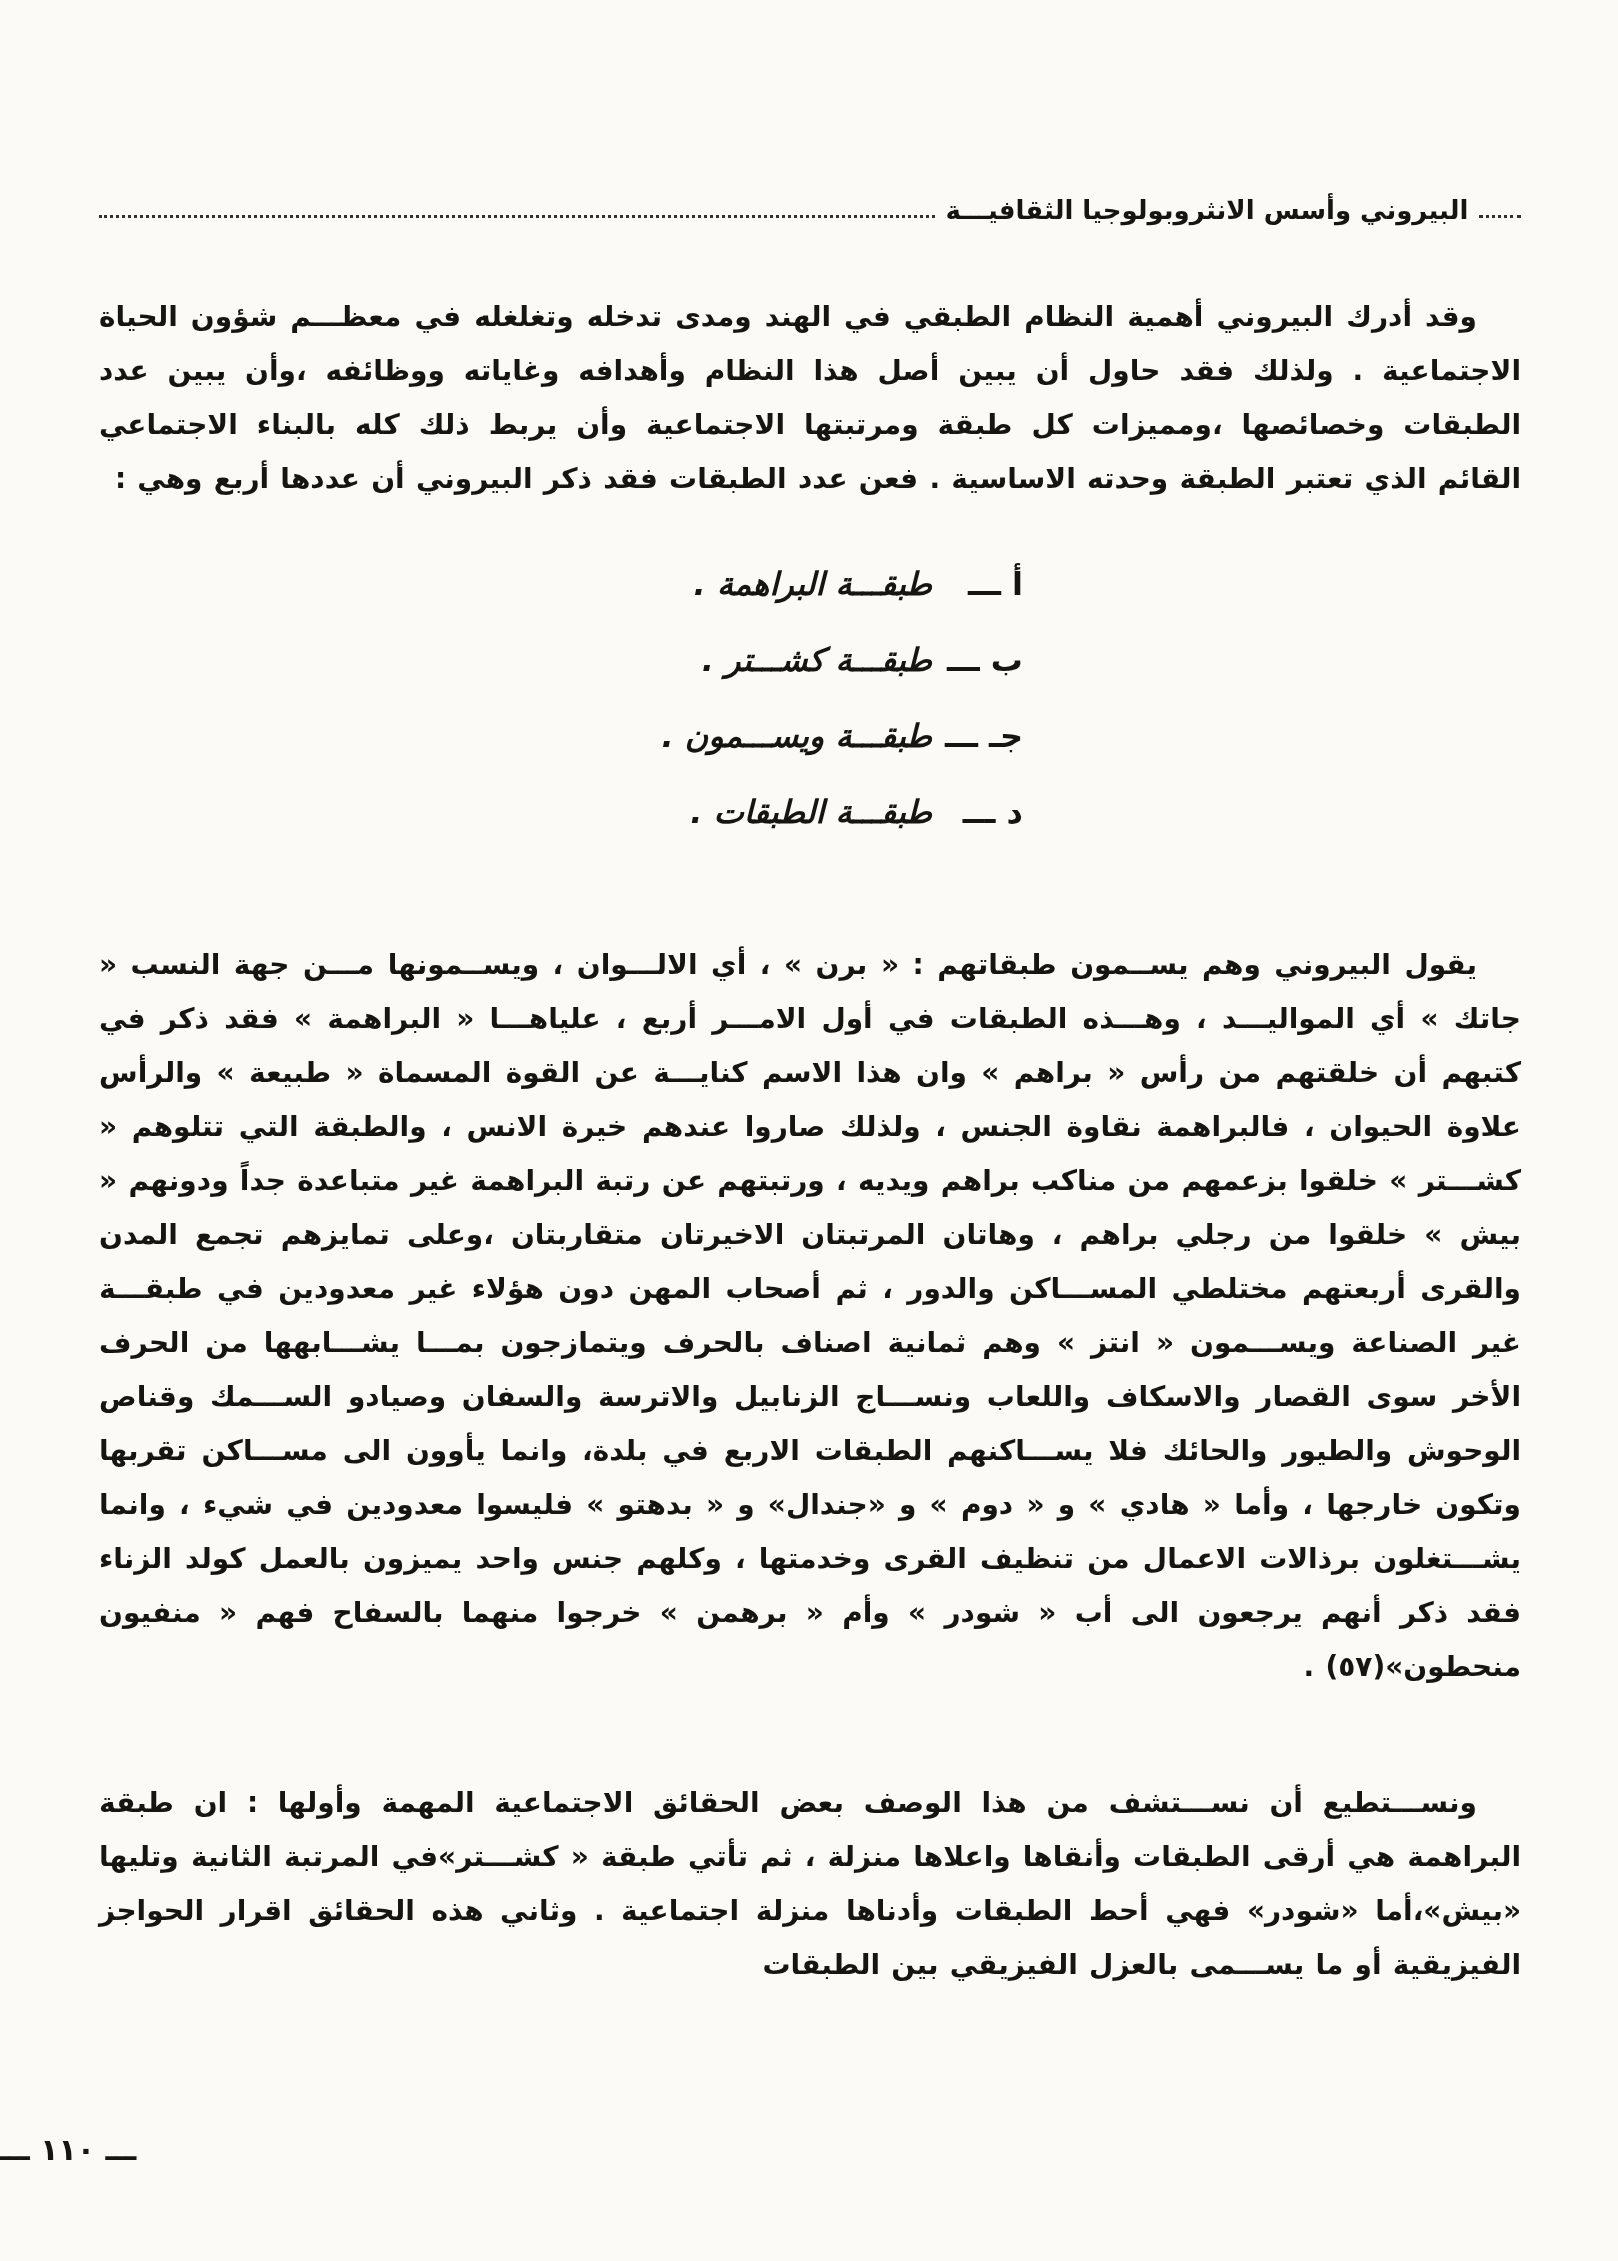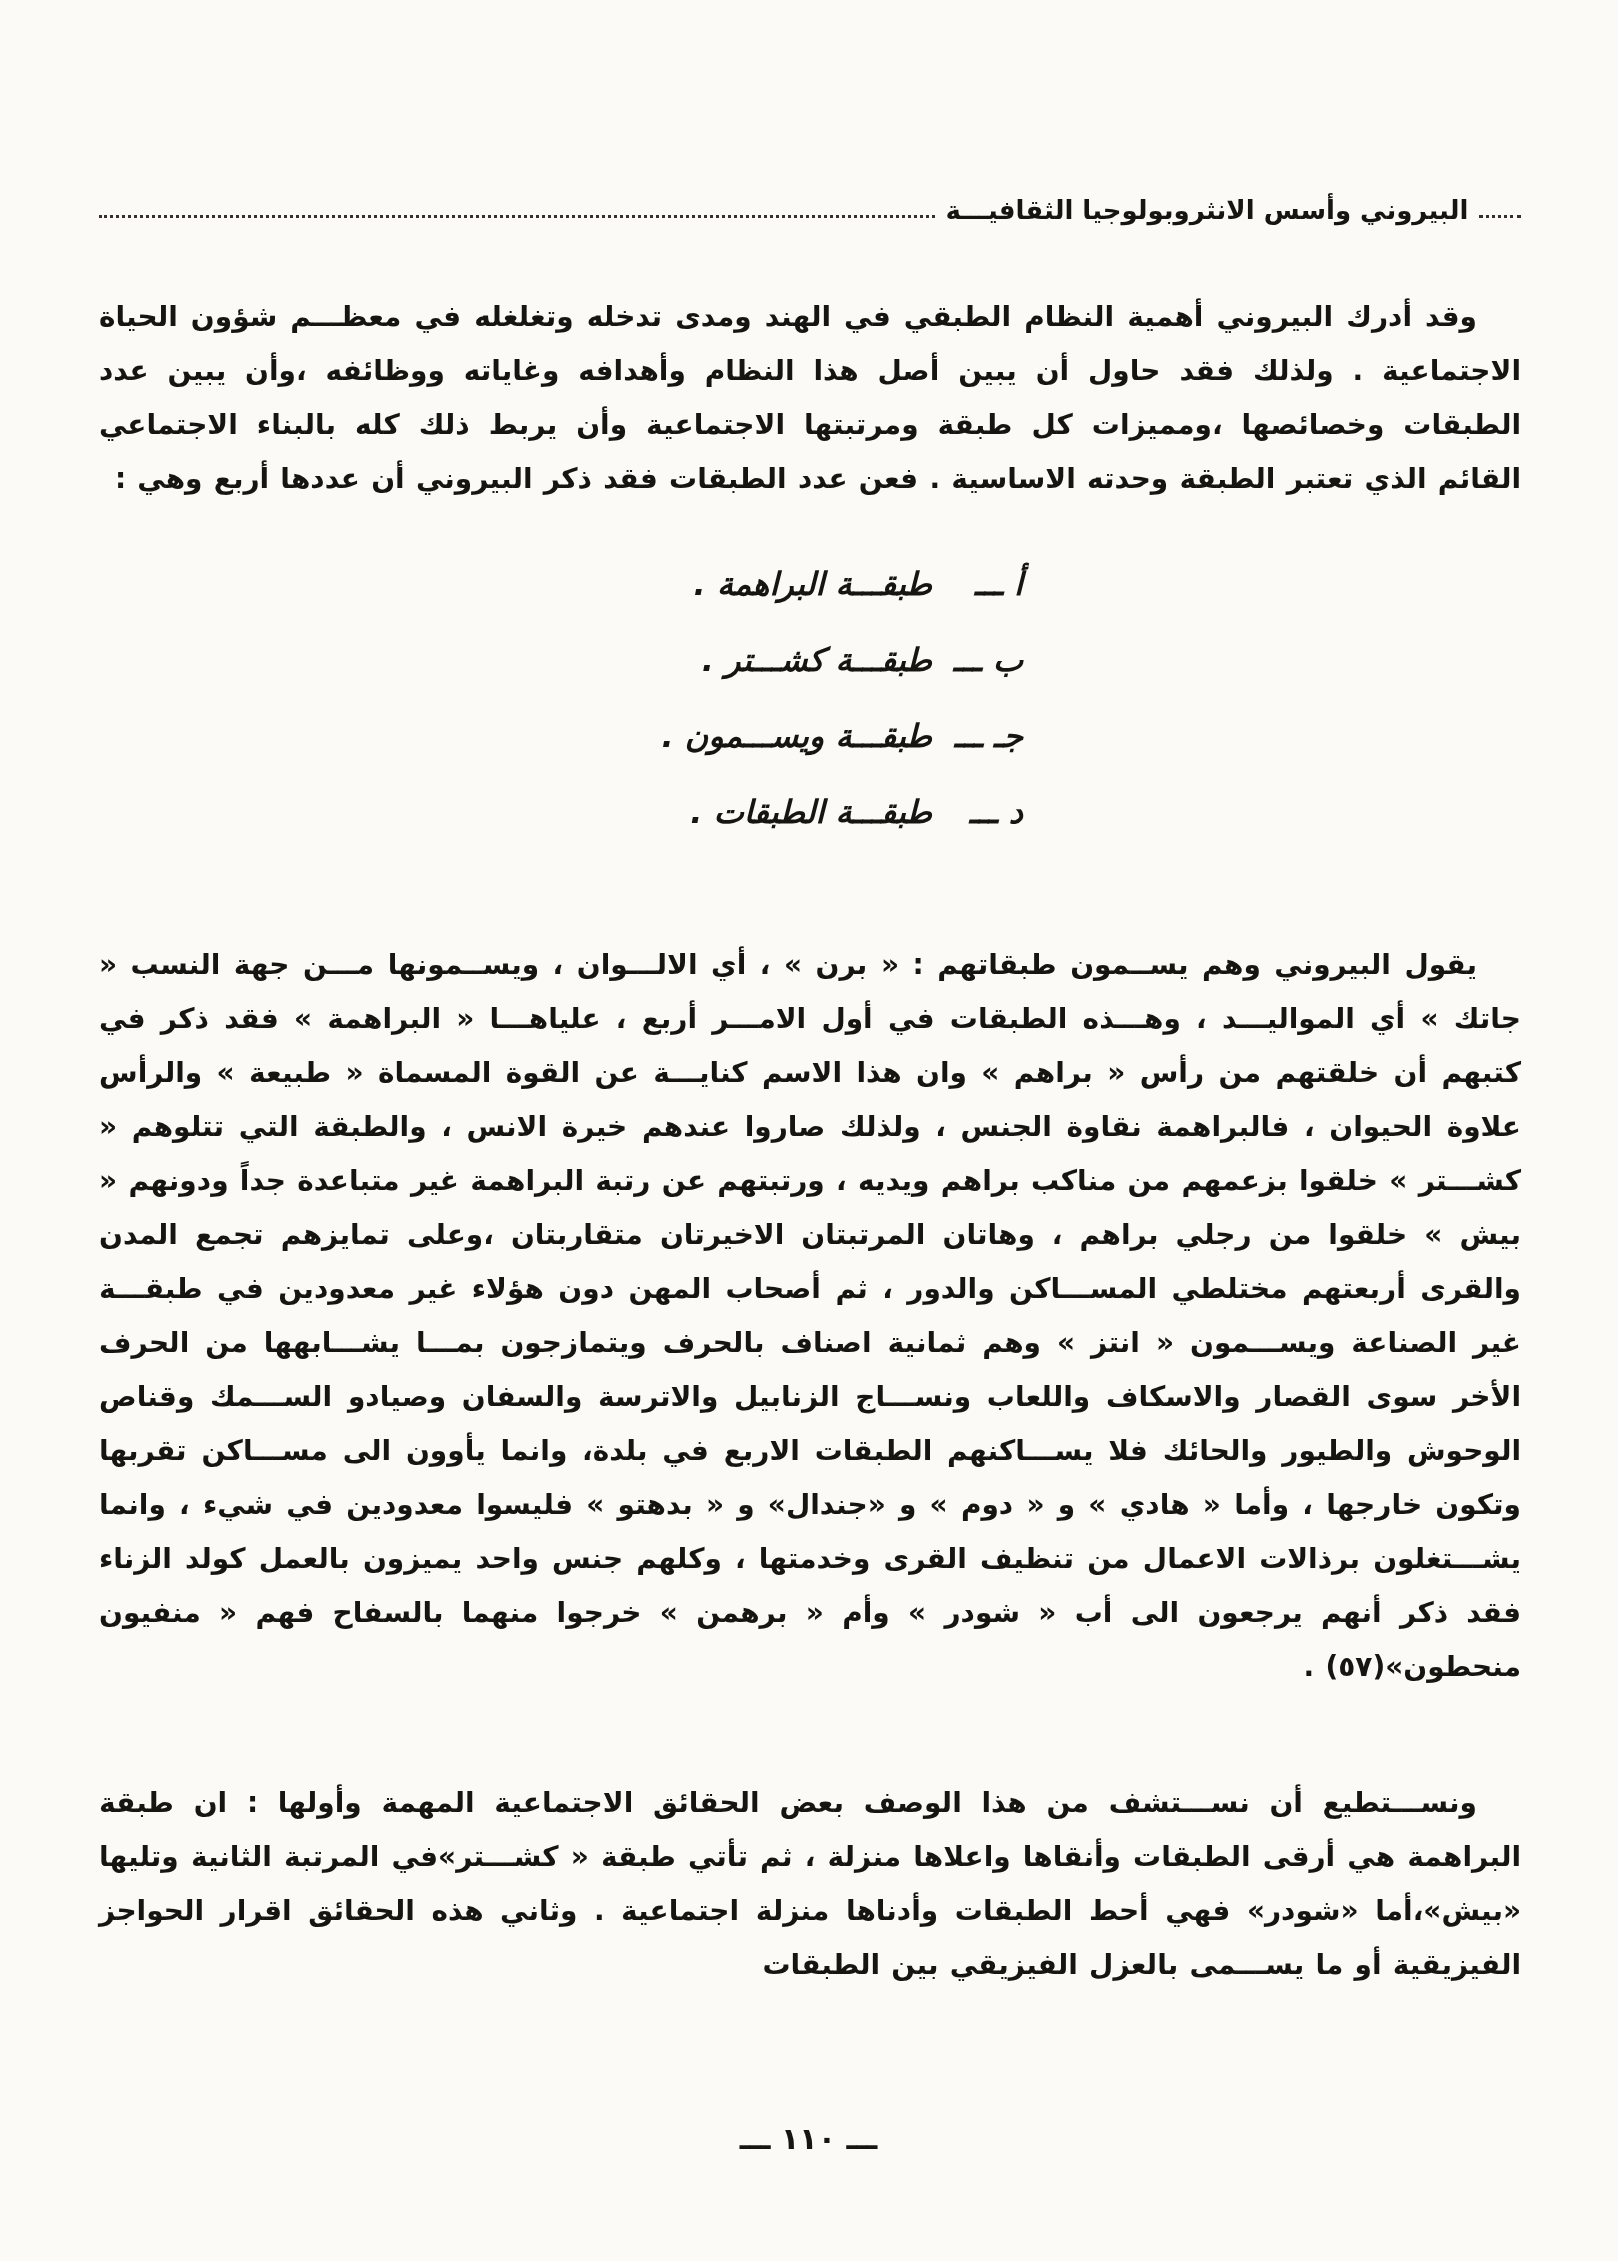--- a/index.html
+++ b/index.html
@@ -62,33 +62,32 @@
   .class-list li {
     display: flex;
     align-items: baseline;
     height: 76px;
     font-size: 32px;
     font-weight: bold;
   }
   .class-list .marker {
     min-width: 91px;
     white-space: nowrap;
-    font-style: italic;
   }
   .class-list .cname {
     white-space: nowrap;
     font-style: italic;
   }
   
   .footer {
     position: absolute;
-    bottom: 105px;
+    bottom: 94px;
     right: 0;
     left: 0;
-    text-align: center;
+    text-align: left;
   }
   .page-number {
     font-size: 30px;
     font-weight: bold;
     letter-spacing: 3px;
   }
 </style>
 </head>
 <body>
 

